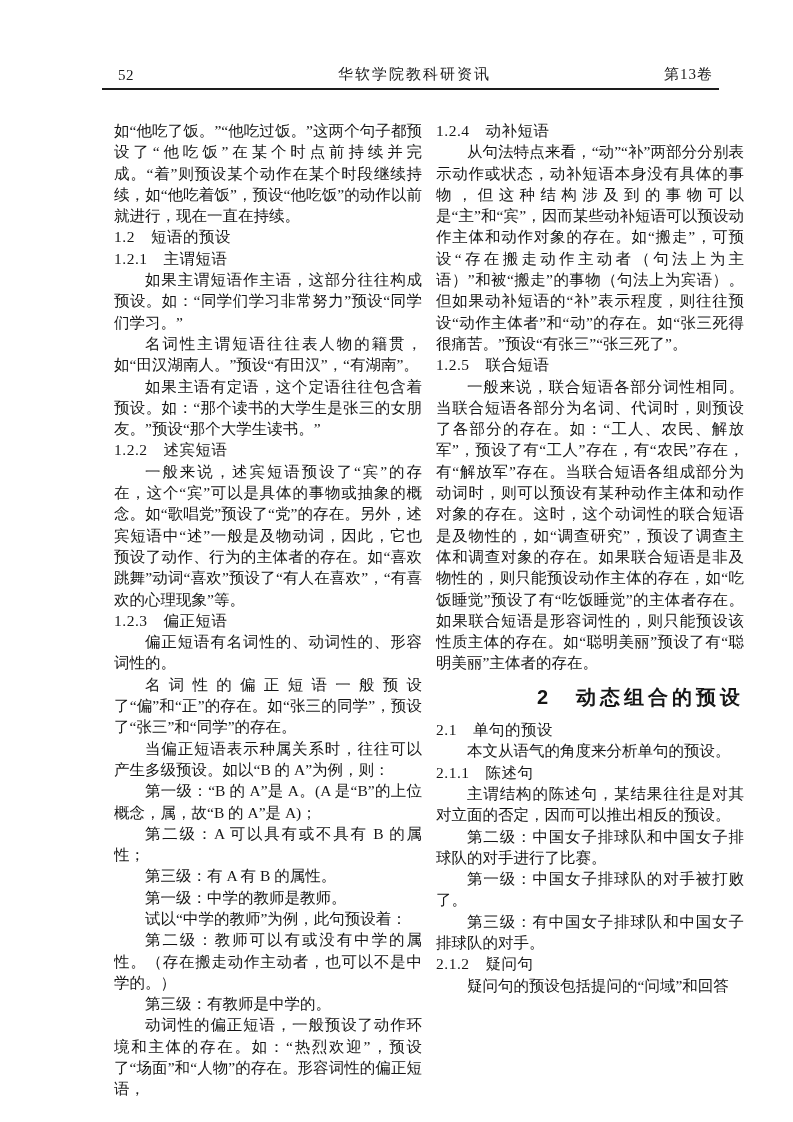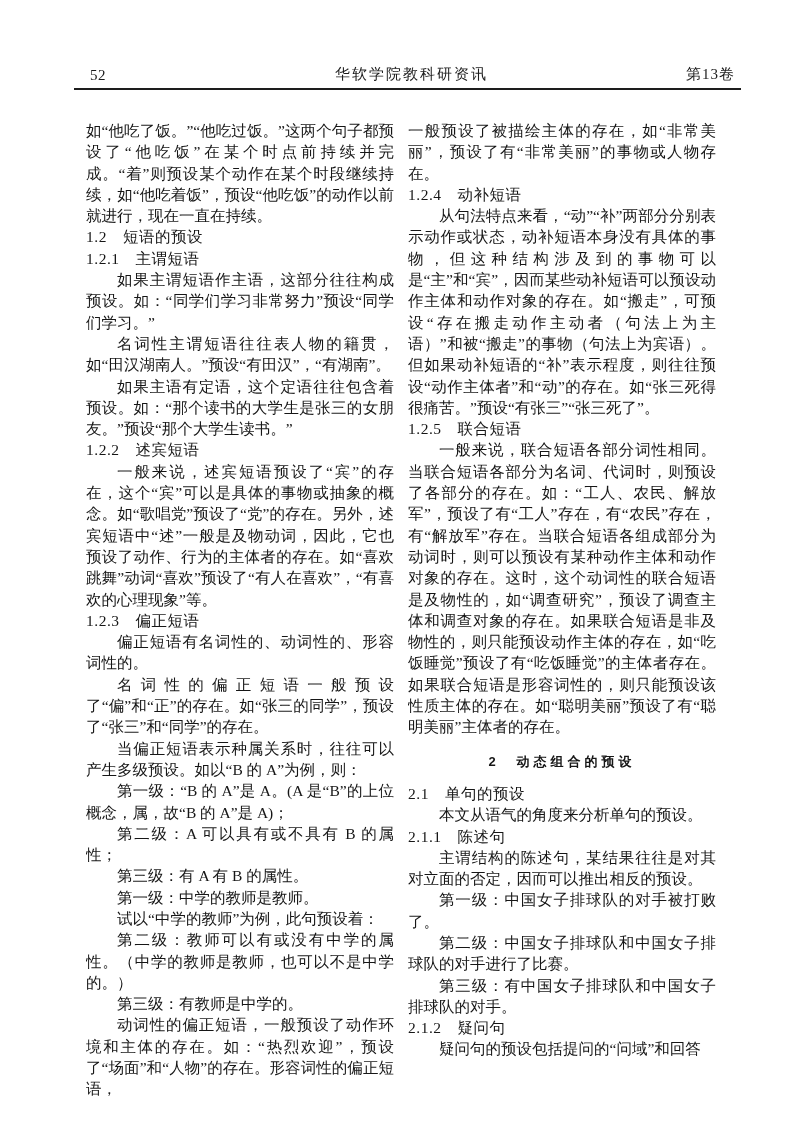--- a/index.html
+++ b/index.html
@@ -4,44 +4,45 @@
 <style>
   html,body{margin:0;padding:0;}
   body{
     width:793px;height:1122px;
     background:#ffffff;color:#161616;
     font-family:"Liberation Serif","DejaVu Serif",serif;
     position:relative;overflow:hidden;
   }
   .page{
     position:absolute;inset:0;
-    padding:62px 56px 30px 86px;
+    padding:62px 78px 30px 86px;
     box-sizing:border-box;
+    margin-left:28px;
   }
   
   .header{position:relative;height:24px;font-size:15px;color:#1a1a1a;}
   .page-num{position:absolute;left:4px;bottom:2px;letter-spacing:.5px;}
   .journal{position:absolute;left:50%;transform:translateX(-50%);bottom:2px;letter-spacing:2px;}
   .volume{position:absolute;right:2px;bottom:2px;letter-spacing:1px;}
   .rule{border-bottom:2px solid #1d1d1d;margin:2px -4px 0 -12px;}
   
   .columns{display:flex;gap:14px;margin-top:30px;align-items:flex-start;}
   .col{
     width:308px;flex:0 0 308px;
     font-size:15.5px;line-height:21.3px;
     text-align:justify;
     overflow:hidden;
   }
   .para{text-indent:2em;}
   .para.cont{text-indent:0;}
   .h2,.h3{text-indent:0;letter-spacing:.5px;}
   .h1{
     font-family:"Liberation Sans","DejaVu Sans",sans-serif;
-    font-weight:bold;font-size:13px;letter-spacing:4px;
-    margin:13px 0 11px 0;text-indent:0;text-align:center;
+    font-weight:bold;font-size:20px;letter-spacing:4px;
+    margin:13px 0 11px 0;text-indent:0;text-align:right;
   }
 </style>
 </head>
 <body>
 
 <div class="page">
 
   <div class="header">
     <span class="page-num">52</span>
     <span class="journal">华软学院教科研资讯</span>
@@ -61,36 +62,35 @@
         <div class="para">一般来说，述宾短语预设了“宾”的存在，这个“宾”可以是具体的事物或抽象的概念。如“歌唱党”预设了“党”的存在。另外，述宾短语中“述”一般是及物动词，因此，它也预设了动作、行为的主体者的存在。如“喜欢跳舞”动词“喜欢”预设了“有人在喜欢”，“有喜欢的心理现象”等。</div>
         <div class="h3">1.2.3　偏正短语</div>
         <div class="para">偏正短语有名词性的、动词性的、形容词性的。</div>
         <div class="para">名词性的偏正短语一般预设了“偏”和“正”的存在。如“张三的同学”，预设了“张三”和“同学”的存在。</div>
         <div class="para">当偏正短语表示种属关系时，往往可以产生多级预设。如以“B 的 A”为例，则：</div>
         <div class="para">第一级：“B 的 A”是 A。(A 是“B”的上位概念，属，故“B 的 A”是 A)；</div>
         <div class="para">第二级：A 可以具有或不具有 B 的属性；</div>
         <div class="para">第三级：有 A 有 B 的属性。</div>
         <div class="para">第一级：中学的教师是教师。</div>
         <div class="para">试以“中学的教师”为例，此句预设着：</div>
-        <div class="para">第二级：教师可以有或没有中学的属性。（中学的教师是教师，也可以不是中学的。）</div>
+        <div class="para">第二级：教师可以有或没有中学的属性。（存在搬走动作主动者，也可以不是中学的。）</div>
         <div class="para">第三级：有教师是中学的。</div>
         <div class="para">动词性的偏正短语，一般预设了动作环境和主体的存在。如：“热烈欢迎”，预设了“场面”和“人物”的存在。形容词性的偏正短语，</div>
       </div>
     <div class="col" id="right-col">
-        <div class="para cont">一般预设了被描绘主体的存在，如“非常美丽”，预设了有“非常美丽”的事物或人物存在。</div>
         <div class="h3">1.2.4　动补短语</div>
         <div class="para">从句法特点来看，“动”“补”两部分分别表示动作或状态，动补短语本身没有具体的事物，但这种结构涉及到的事物可以是“主”和“宾”，因而某些动补短语可以预设动作主体和动作对象的存在。如“搬走”，可预设“存在搬走动作主动者（句法上为主语）”和被“搬走”的事物（句法上为宾语）。但如果动补短语的“补”表示程度，则往往预设“动作主体者”和“动”的存在。如“张三死得很痛苦。”预设“有张三”“张三死了”。</div>
         <div class="h3">1.2.5　联合短语</div>
         <div class="para">一般来说，联合短语各部分词性相同。当联合短语各部分为名词、代词时，则预设了各部分的存在。如：“工人、农民、解放军”，预设了有“工人”存在，有“农民”存在，有“解放军”存在。当联合短语各组成部分为动词时，则可以预设有某种动作主体和动作对象的存在。这时，这个动词性的联合短语是及物性的，如“调查研究”，预设了调查主体和调查对象的存在。如果联合短语是非及物性的，则只能预设动作主体的存在，如“吃饭睡觉”预设了有“吃饭睡觉”的主体者存在。如果联合短语是形容词性的，则只能预设该性质主体的存在。如“聪明美丽”预设了有“聪明美丽”主体者的存在。</div>
         <div class="h1">2　动态组合的预设</div>
         <div class="h2">2.1　单句的预设</div>
         <div class="para">本文从语气的角度来分析单句的预设。</div>
         <div class="h3">2.1.1　陈述句</div>
         <div class="para">主谓结构的陈述句，某结果往往是对其对立面的否定，因而可以推出相反的预设。</div>
+        <div class="para">第二级：中国女子排球队和中国女子排球队的对手进行了比赛。</div>
         <div class="para">第一级：中国女子排球队的对手被打败了。</div>
-        <div class="para">第二级：中国女子排球队和中国女子排球队的对手进行了比赛。</div>
         <div class="para">第三级：有中国女子排球队和中国女子排球队的对手。</div>
         <div class="h3">2.1.2　疑问句</div>
         <div class="para">疑问句的预设包括提问的“问域”和回答</div>
       </div>
   </div>
 
 </div>
 
 </body></html>

